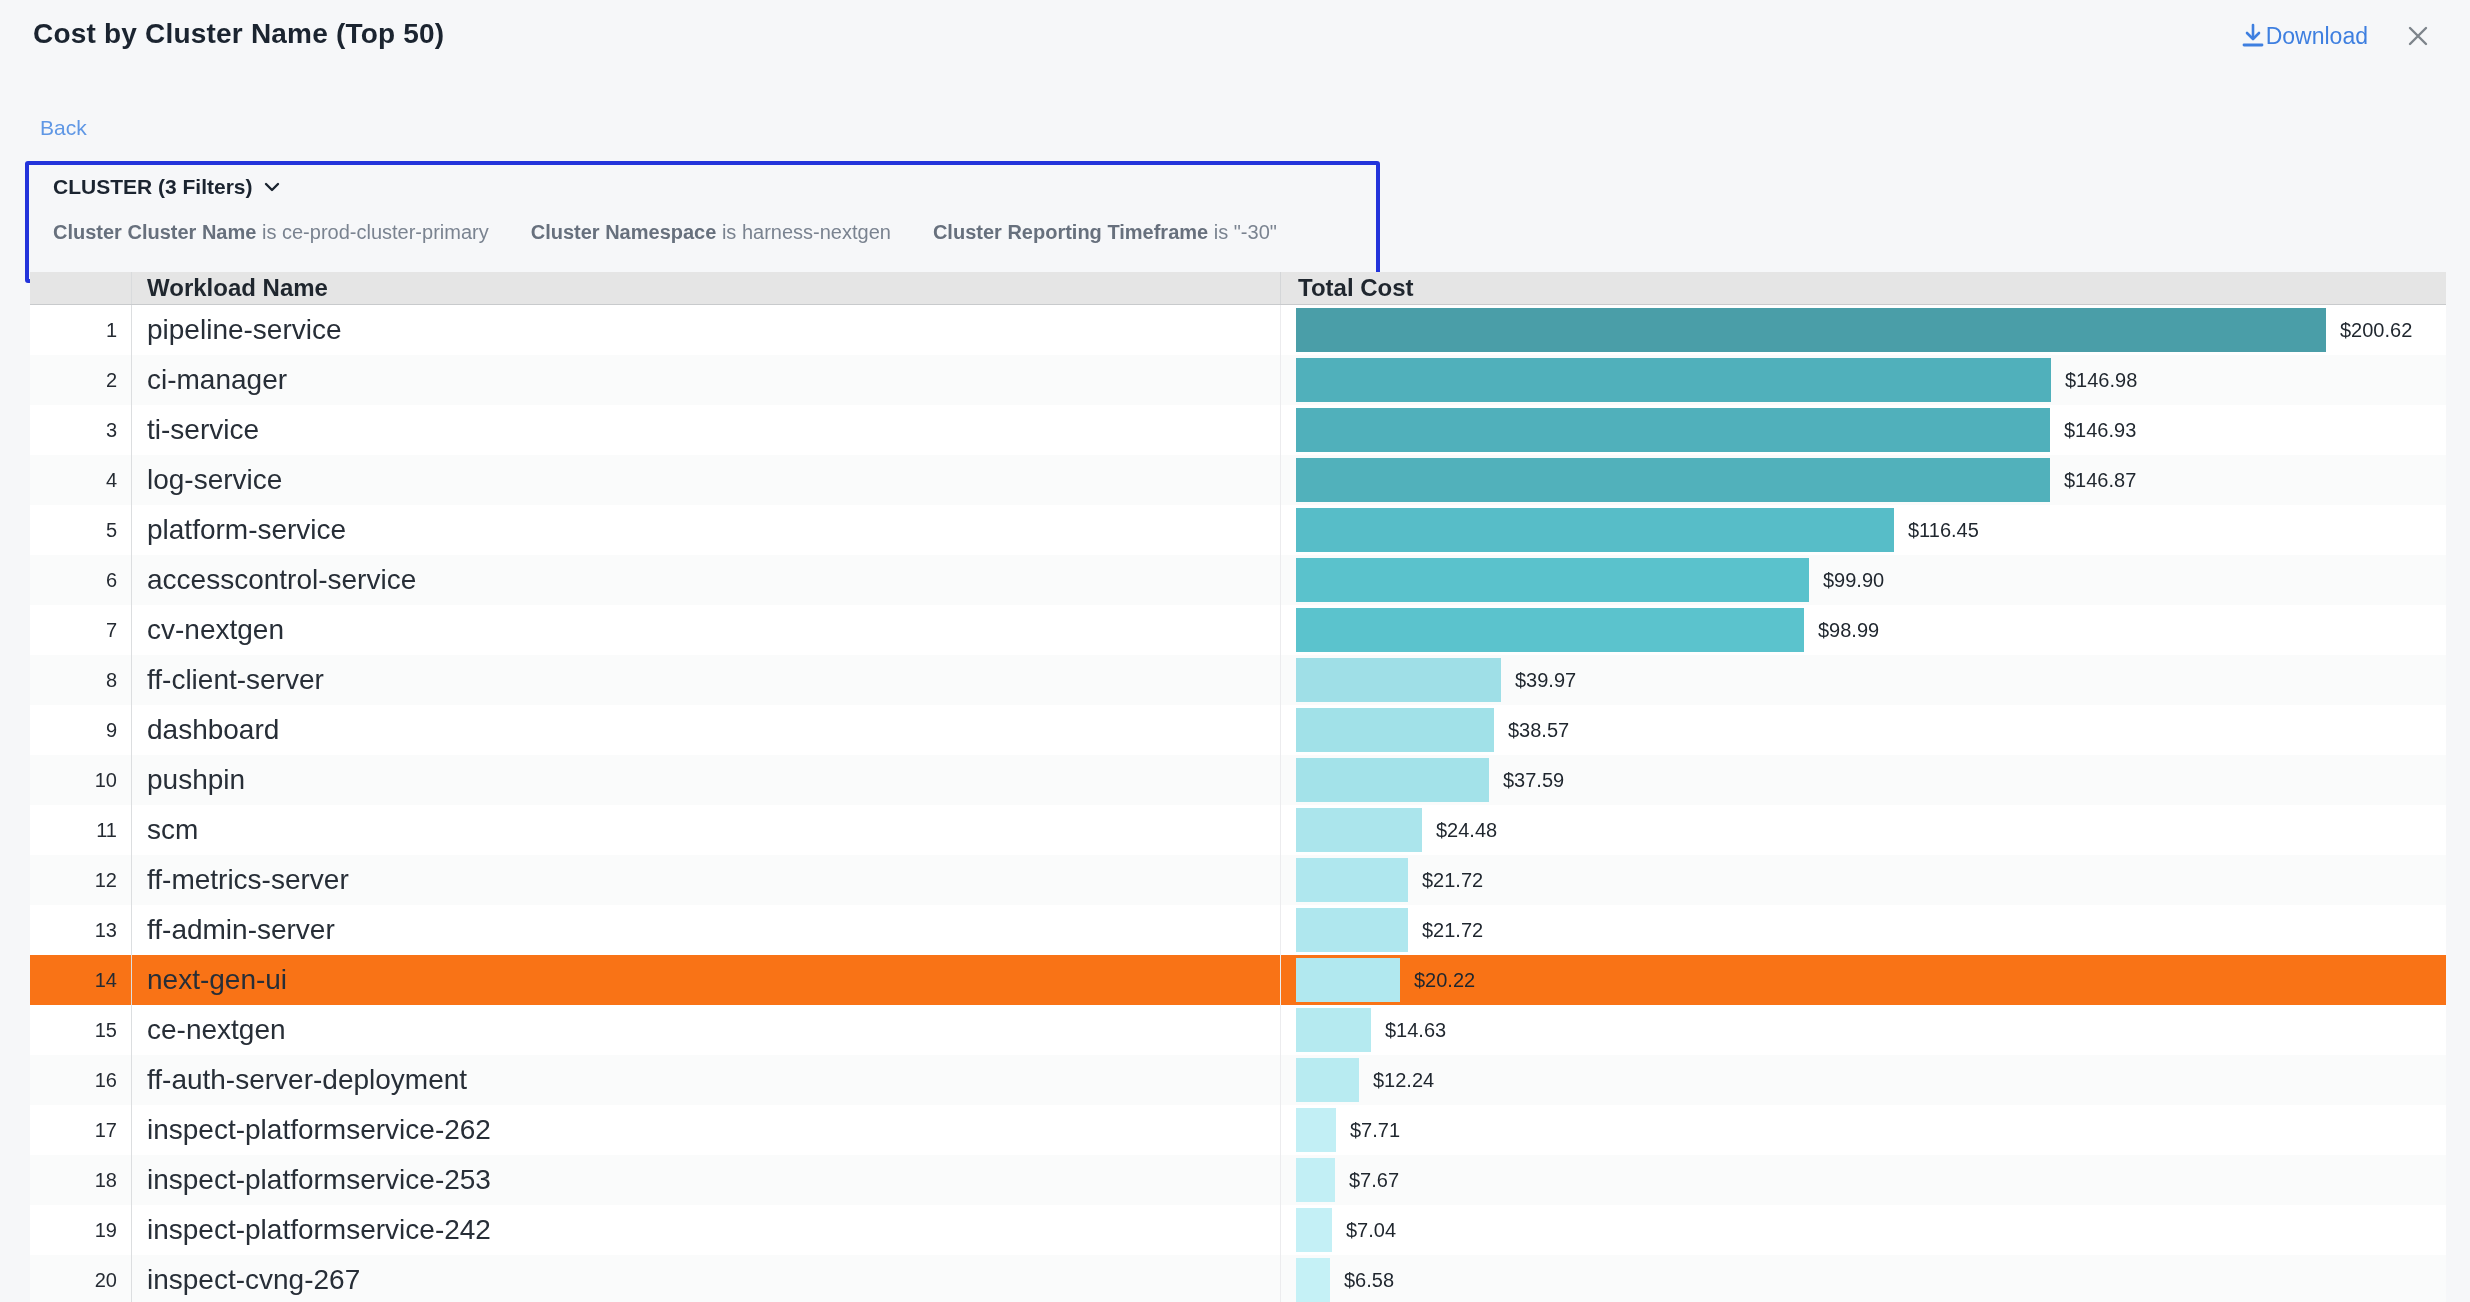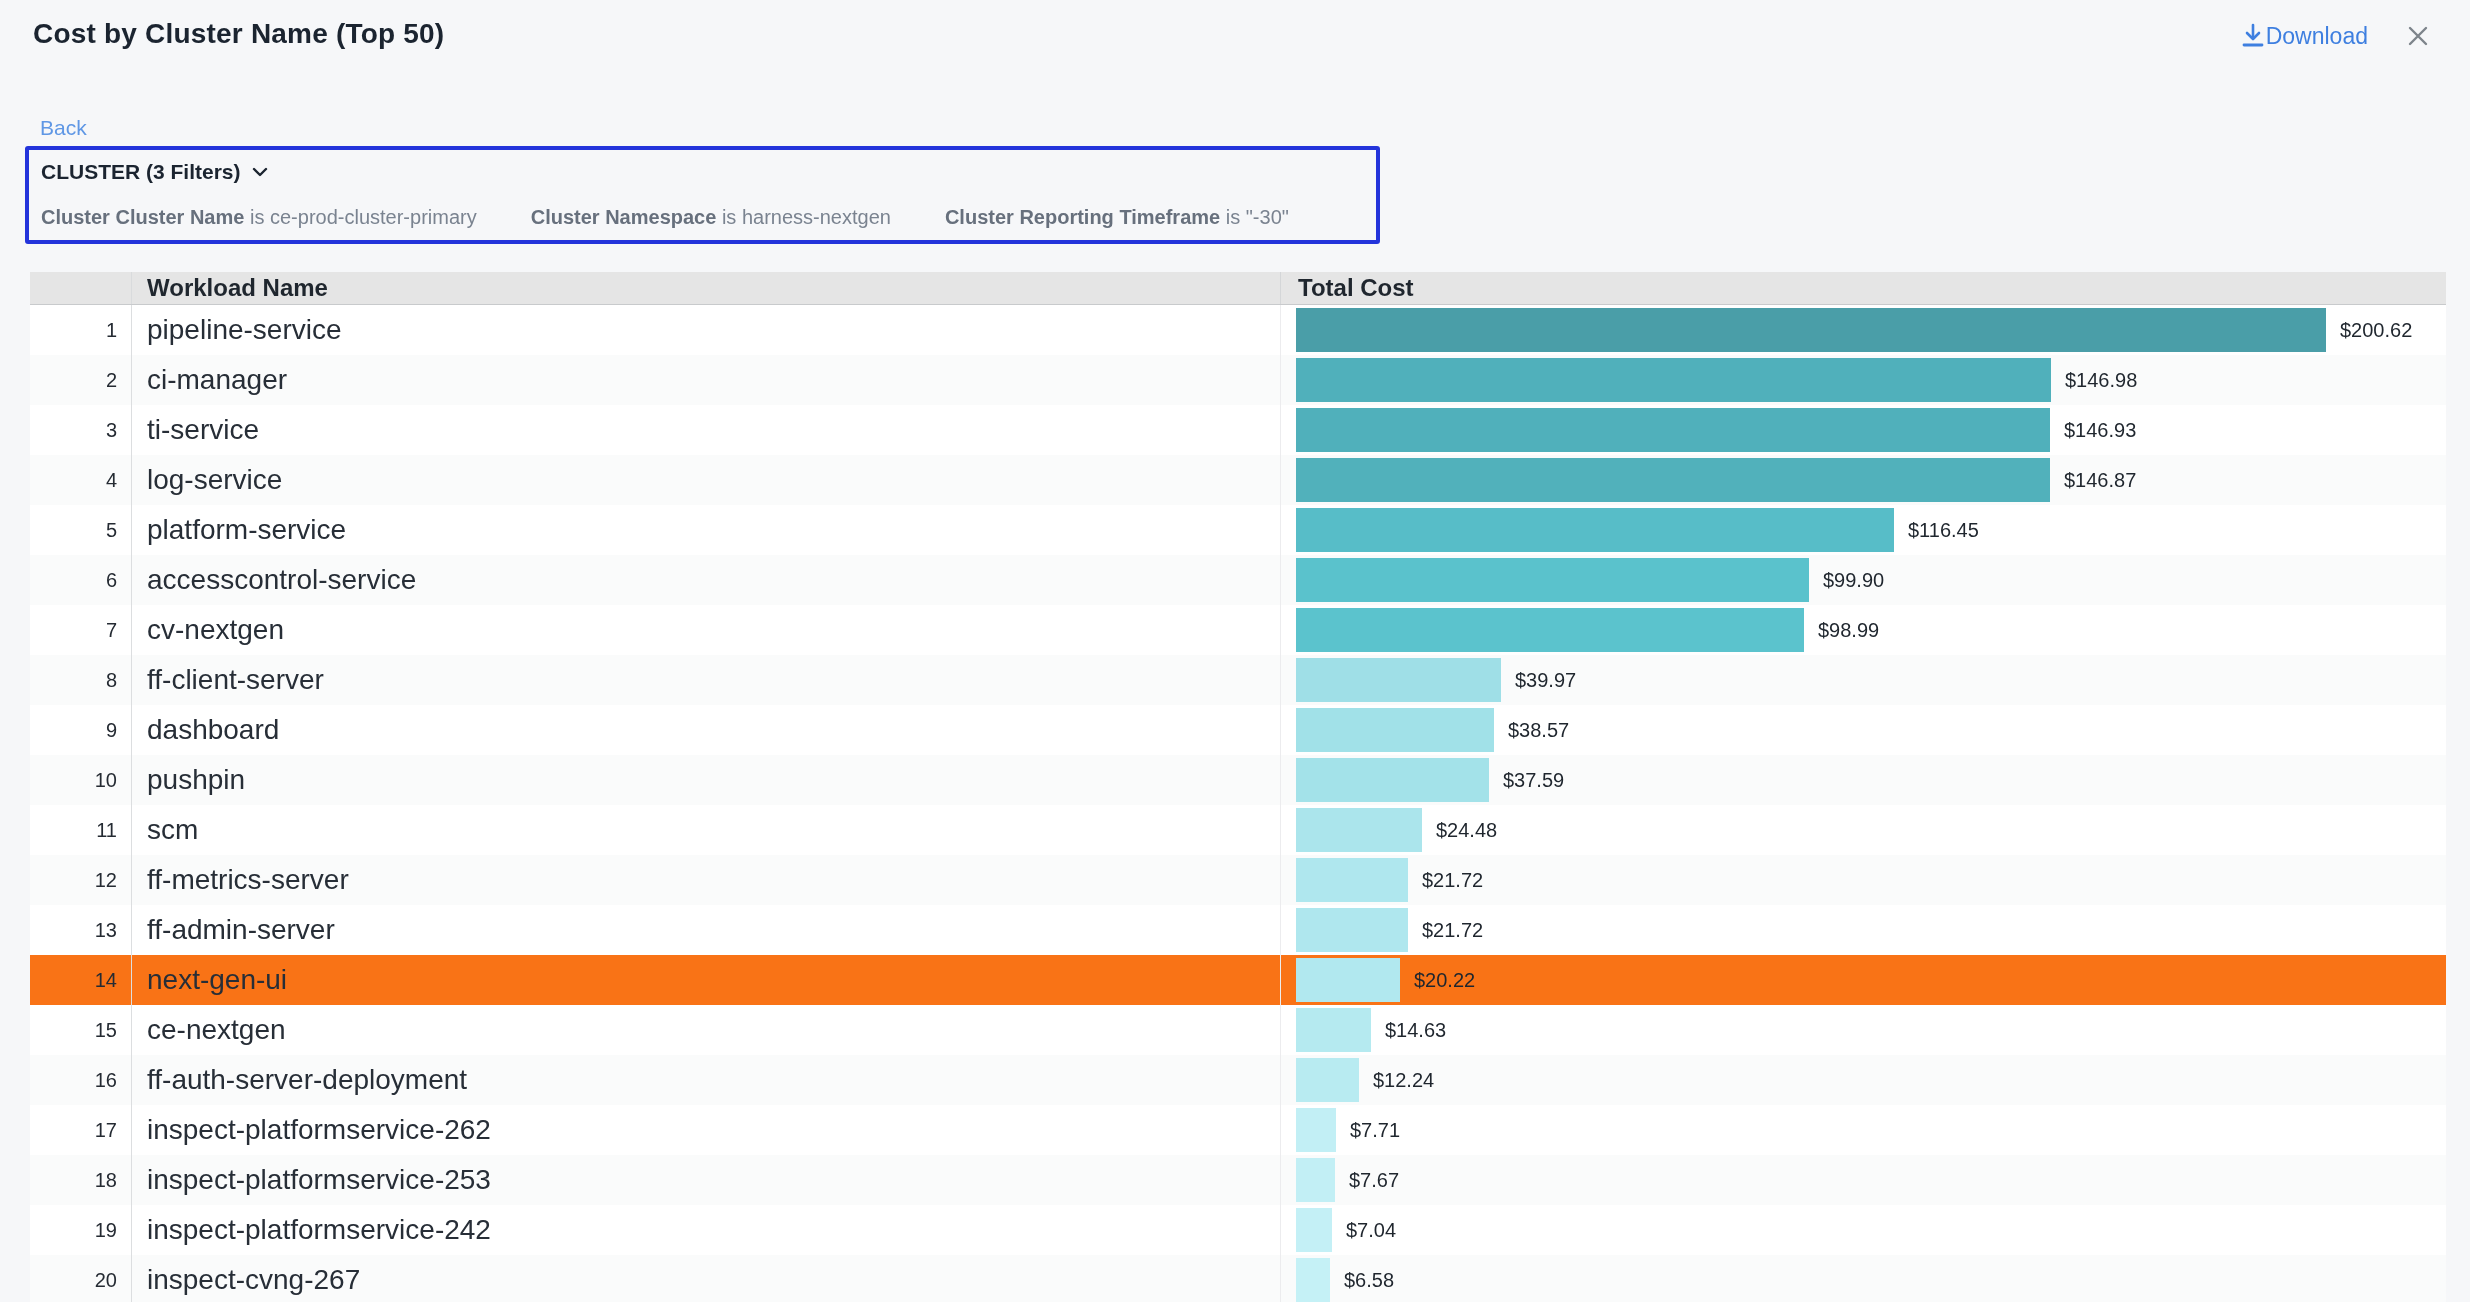--- a/index.html
+++ b/index.html
@@ -19,28 +19,28 @@
   .download-btn { display: flex; align-items: center; gap: 0; cursor: pointer; }
   .download-btn span { font-size: 23px; font-weight: 500; color: #3e7fe0; }
   .close-btn { cursor: pointer; display: flex; align-items: center; margin-right: 4px; }
 
   .back-link {
     display: inline-block; margin: 66px 0 0 40px;
     font-size: 21px; color: #5f97e5; cursor: pointer; text-decoration: none;
   }
 
   .filter-box {
-    position: absolute; left: 25px; top: 146px;
-    width: 1355px; height: 98px;
+    position: absolute; left: 25px; top: 161px;
+    width: 1355px; height: 122px;
     border: 4px solid #2334db; border-radius: 3px;
-    padding: 10px 0 0 12px;
+    padding: 10px 0 0 24px;
   }
   .filter-title-row { display: flex; align-items: center; gap: 9px; cursor: pointer; }
   .filter-title { font-size: 21px; font-weight: 700; color: #1b2430; }
-  .filter-line { margin-top: 22px; display: flex; gap: 54px; white-space: nowrap; }
+  .filter-line { margin-top: 22px; display: flex; gap: 42px; white-space: nowrap; }
   .filter-item { font-size: 20px; color: #7a8390; }
   .filter-item .flabel { font-weight: 600; color: #67707d; }
 
   .cost-table {
     position: absolute; left: 30px; top: 272px; right: 24px; bottom: 0;
     overflow: hidden;
   }
   .thead {
     display: flex; height: 33px; background: #e5e5e5;
     border-bottom: 1px solid #c8cacc; align-items: center;

